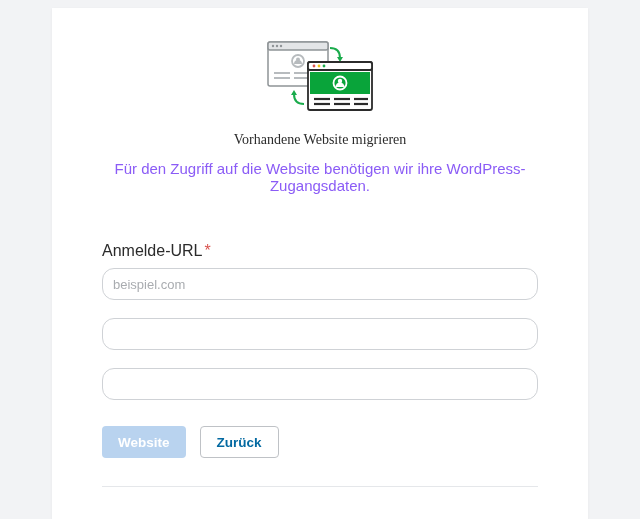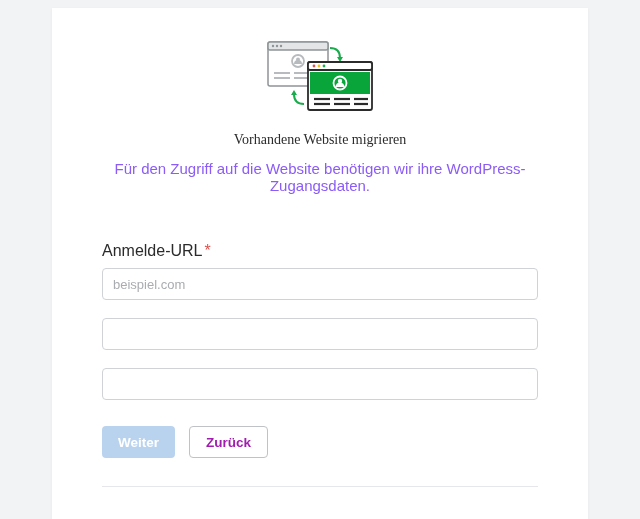--- a/index.html
+++ b/index.html
@@ -51,21 +51,21 @@
     display: block;
   }
   .req {
     color: #d9534f;
     margin-left: 2px;
   }
   .form-input {
     width: 100%;
     height: 32px;
     border: 1px solid #cfd2d6;
-    border-radius: 4px;
+    border-radius: 12px;
     padding: 8px 10px;
     font-size: 13px;
     color: #333;
   }
   .form-input::placeholder {
     color: #a9acb0;
   }
   .btn-row {
     margin-top: 26px;
     display: flex;
@@ -79,21 +79,21 @@
     padding: 0 16px;
     border: none;
     cursor: pointer;
   }
   .btn-primary {
     background: #b9d3ef;
     color: #fff;
   }
   .btn-secondary {
     background: #fff;
-    color: #a21caf;
+    color: #0369a1;
     border: 1px solid #bfc2c6;
   }
   .divider {
     border-top: 1px solid #e5e7ea;
     margin-top: 28px;
   }
 </style>
 </head>
 <body>
 
@@ -151,18 +151,18 @@
 
   <div class="form-group">
     <input type="text" class="form-input" style="">
   </div>
 
   <div class="form-group">
     <input type="password" class="form-input" style="">
   </div>
 
   <div class="btn-row">
-    <button class="btn btn-primary">Weiter</button>
+    <button class="btn btn-primary">Website</button>
     <button class="btn btn-secondary">Zurück</button>
   </div>
 
   <div class="divider"></div>
 </div>
 
 </body></html>

